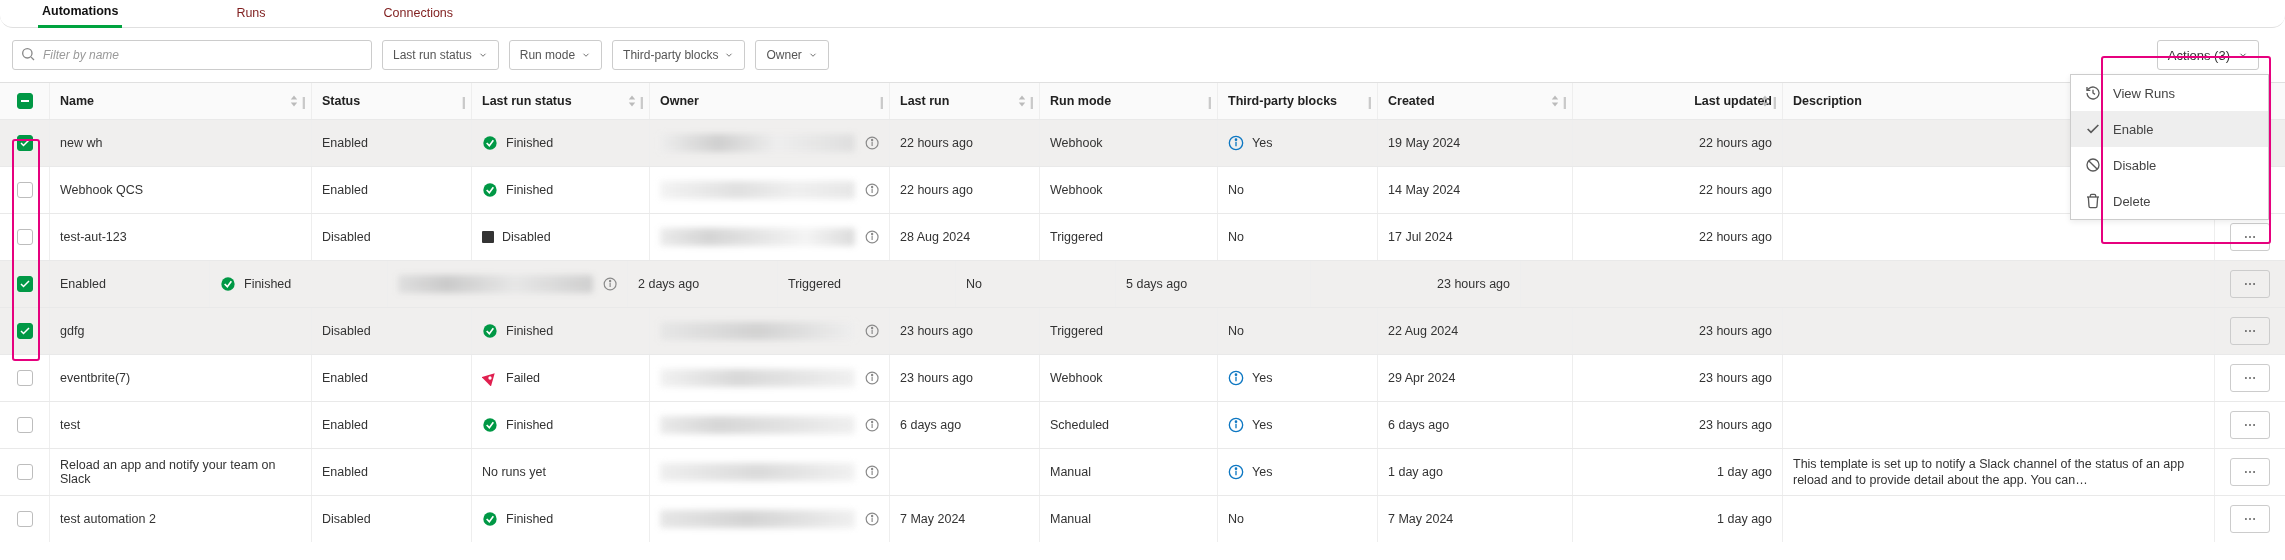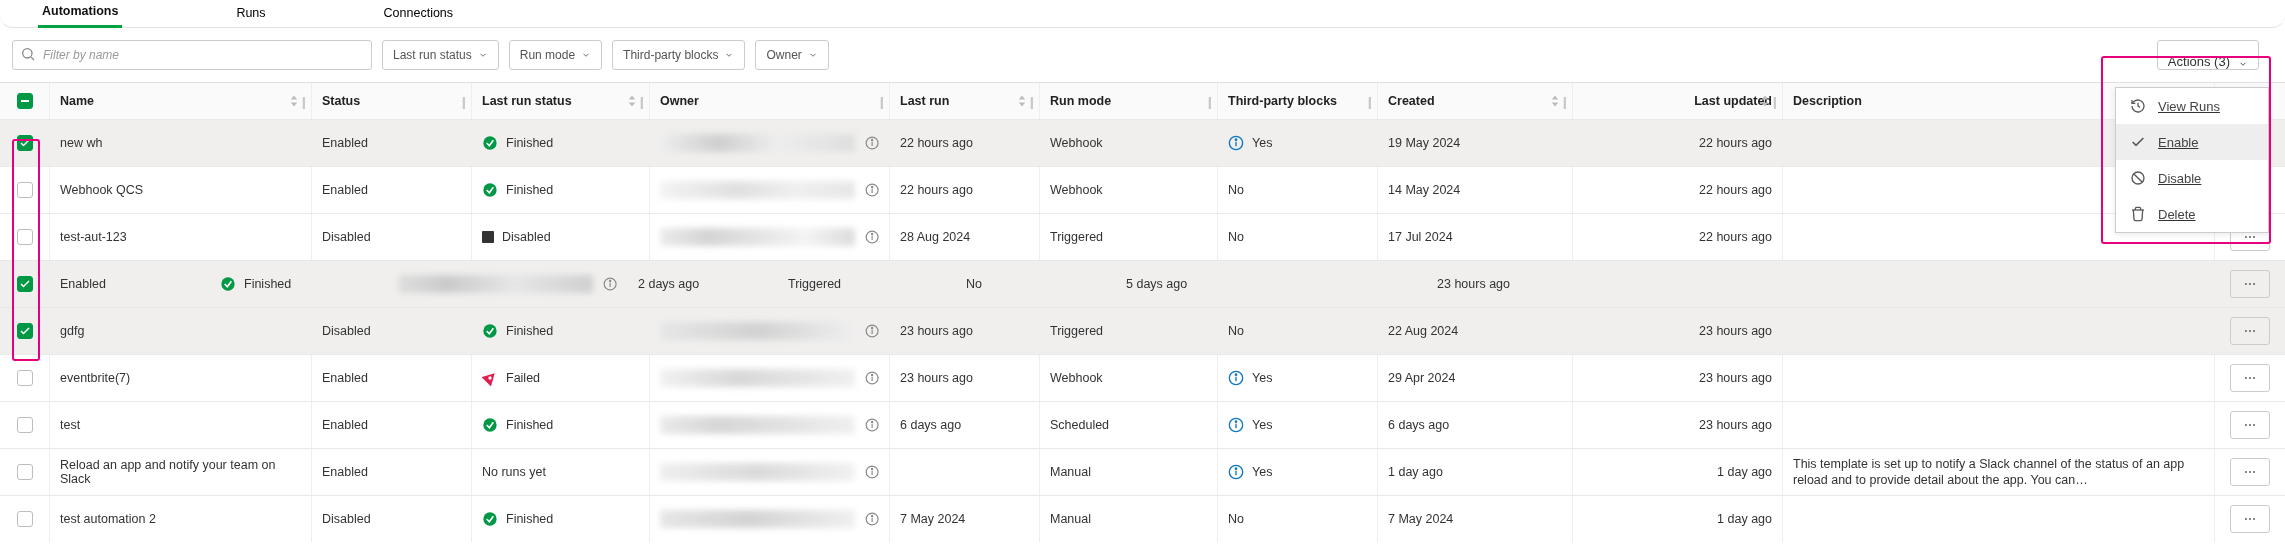--- a/index.html
+++ b/index.html
@@ -1,36 +1,36 @@
 <!DOCTYPE html>
 <html><head>
 <meta charset="utf-8">
 <style>
   * { box-sizing: border-box; margin: 0; padding: 0; }
   html, body { font-family: Arial, Helvetica, sans-serif; font-size: 12.5px; color: #333; background: #fff; width: 2285px; }
   .page { width: 2285px; }
 
   
   .tabs { display: flex; gap: 110px; padding: 0 0 0 38px; border-bottom: 1px solid #e0e0e0; height: 28px; align-items: flex-end; border-radius: 13px; }
-  .tab { padding: 0 4px 7px 4px; cursor: pointer; color: #000000; }
+  .tab { padding: 0 4px 7px 4px; cursor: pointer; color: #7f1d1d; }
   .tab.active { color: #111; font-weight: 600; border-bottom: 3px solid #00a33f; margin-bottom: -1px; }
 
   
   .toolbar { display: flex; gap: 10px; align-items: center; padding: 12px 12px; }
   .search-wrap { position: relative; width: 360px; }
   .search-input { width: 100%; height: 30px; border: 1px solid #ccc; border-radius: 3px; padding: 0 10px 0 30px; font-size: 12px; color: #595959; }
   .search-input::placeholder { color: #9a9a9a; font-style: italic; }
   .search-icon { position: absolute; left: 8px; top: 6px; width: 16px; height: 16px; color: #888; }
   .pill { height: 30px; border: 1px solid #ccc; border-radius: 3px; padding: 0 10px; display: inline-flex; align-items: center; gap: 6px; color: #555; font-size: 12px; background: #fff; cursor: pointer; }
   .spacer { flex: 1; }
-  .actions-btn { height: 30px; border: 1px solid #ccc; border-radius: 3px; padding: 0 10px; display: inline-flex; align-items: flex-end; gap: 8px; font-size: 13px; color: #333; background: #fff; cursor: pointer; margin-right: 14px; }
+  .actions-btn { height: 30px; border: 1px solid #ccc; border-radius: 3px; padding: 0 10px; display: inline-flex; align-items: center; gap: 8px; font-size: 13px; color: #333; background: #fff; cursor: pointer; margin-right: 14px; }
   .chev { width: 10px; height: 10px; }
 
   
-  .actions-panel { position: absolute; right: 16px; top: 87px; width: 154px; border: 1px solid #ccc; background: #fff; box-shadow: 0 2px 6px rgba(0,0,0,0.08); z-index: 10; text-decoration: underline; }
+  .actions-panel { position: absolute; right: 16px; top: 74px; width: 199px; border: 1px solid #ccc; background: #fff; box-shadow: 0 2px 6px rgba(0,0,0,0.08); z-index: 10; }
   .actions-item { display: flex; align-items: center; gap: 12px; padding: 10px 14px; font-size: 13px; color: #444; cursor: pointer; }
   .actions-item.hov { background: #eee; }
   .actions-item .ai-icon { width: 16px; height: 16px; color: #595959; }
 
   
   .callout1 { position: absolute; border: 2px solid #e6007e; border-radius: 3px; left: 2101px; top: 56px; width: 170px; height: 188px; z-index: 20; pointer-events: none; }
   .callout2 { position: absolute; border: 2px solid #e6007e; border-radius: 3px; left: 12px; top: 139px; width: 28px; height: 222px; z-index: 20; pointer-events: none; }
 
   
   .table { width: 100%; border-top: 1px solid #e0e0e0; }

